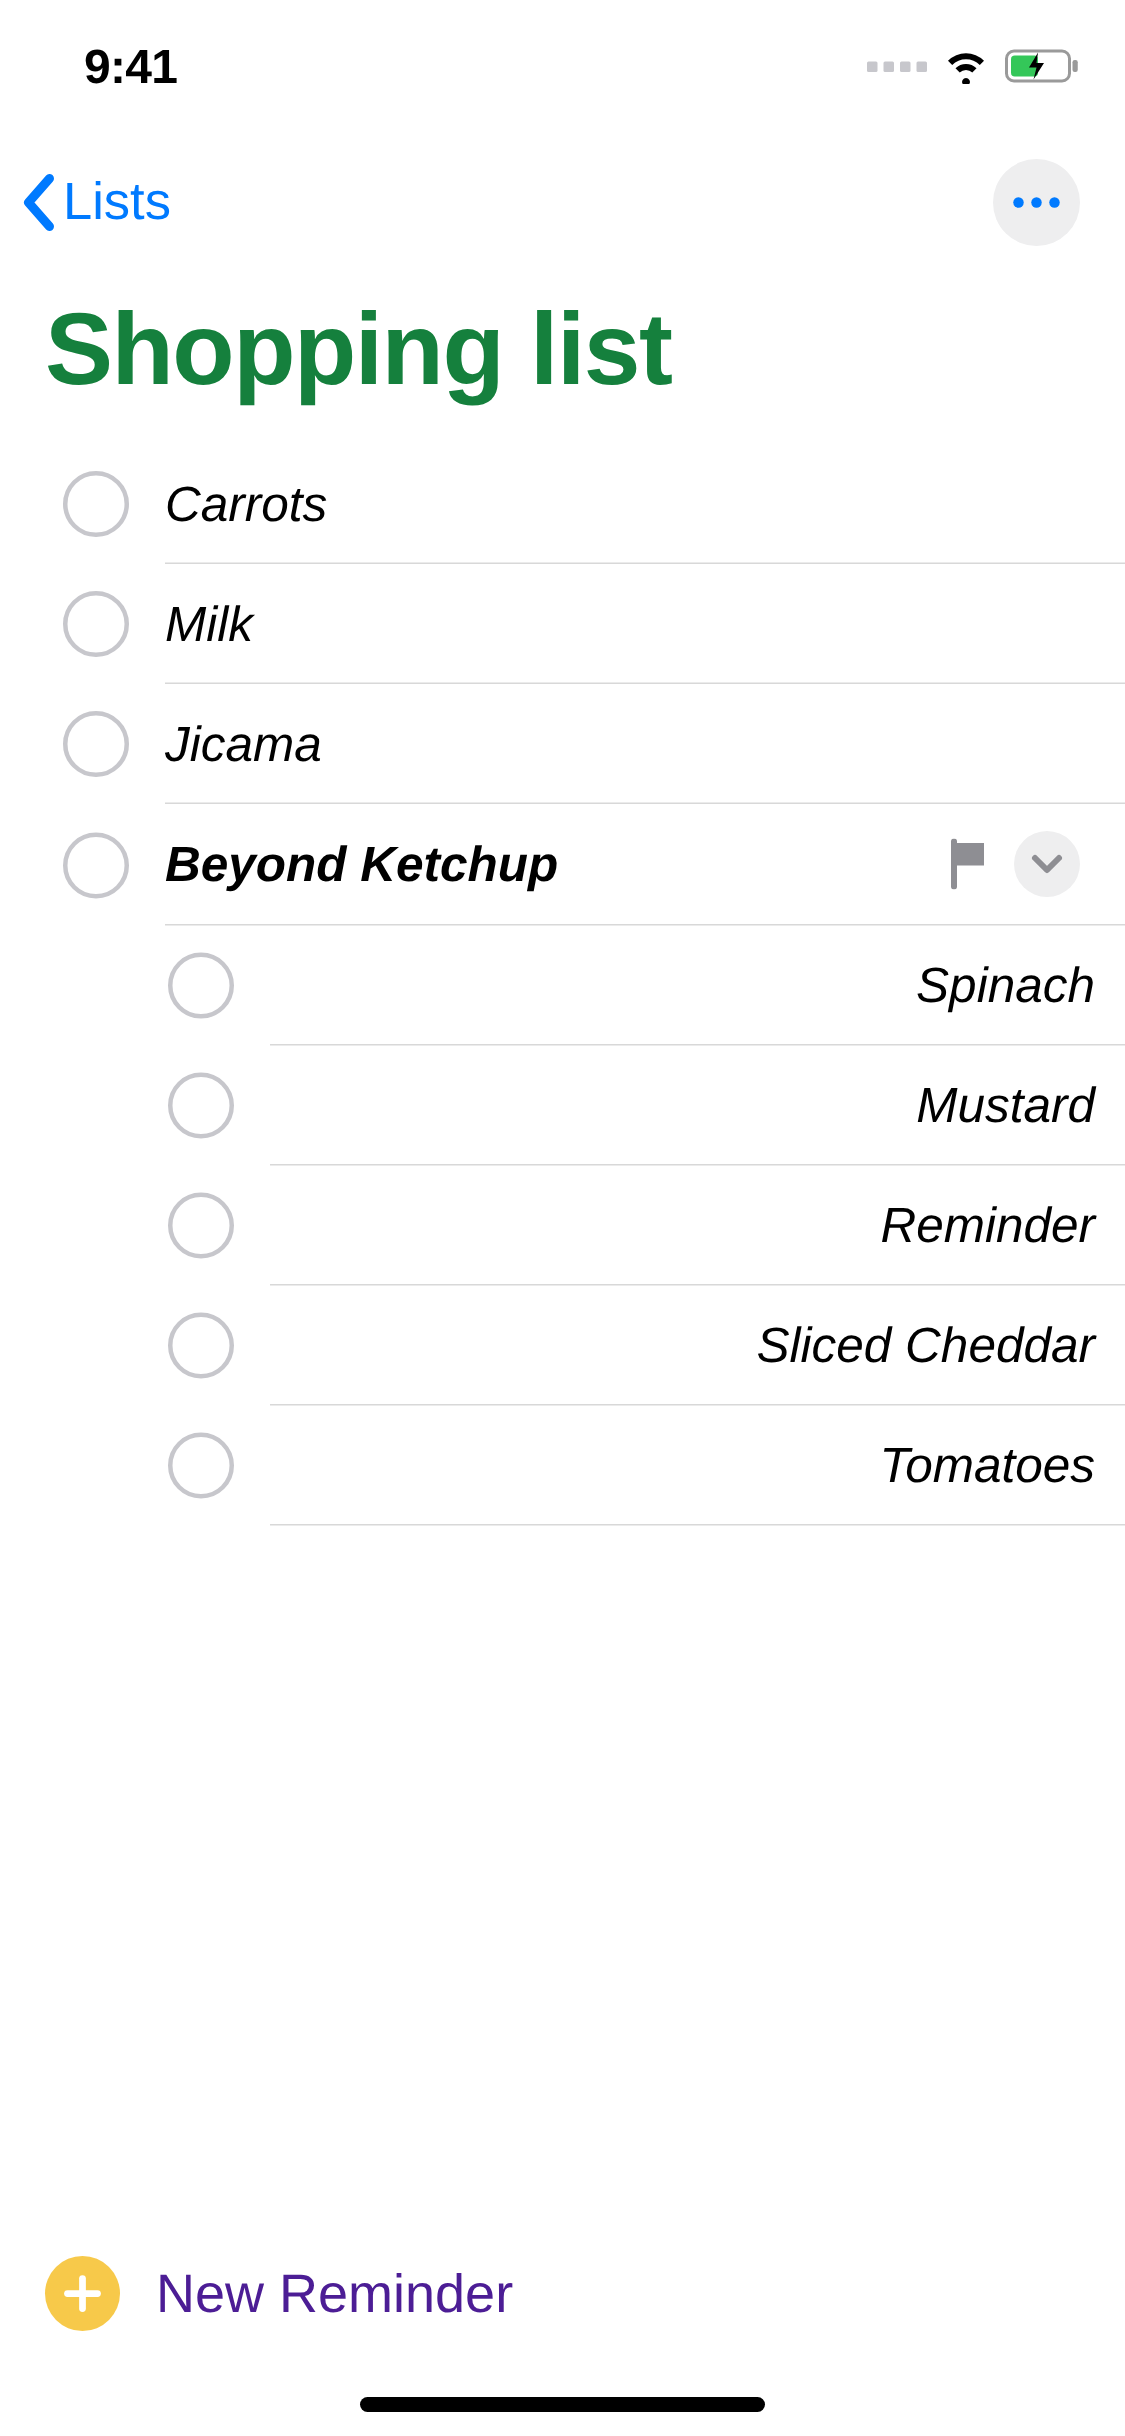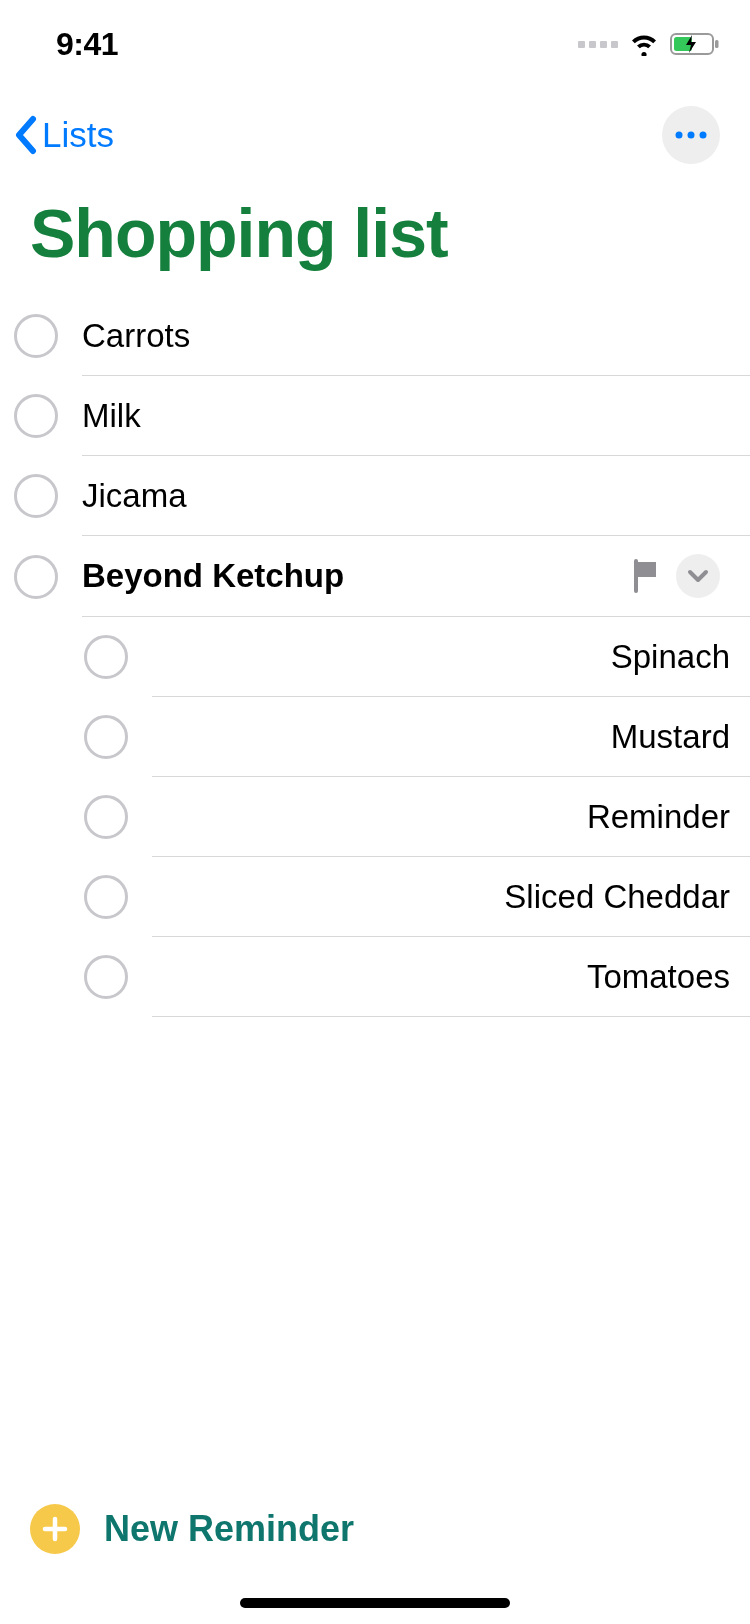--- a/index.html
+++ b/index.html
@@ -77,21 +77,22 @@
   }
   .page-title h1 {
     font-size: 68px;
     font-weight: 700;
     color: #15803d;
     letter-spacing: -1px;
   }
 
   
   .reminders {
-    padding-left: 14px;
+    padding-left: 42px;
+    font-style: italic;
   }
   .item {
     display: flex;
     align-items: center;
   }
   .circle {
     width: 44px;
     height: 44px;
     border: 3px solid #c7c7cc;
     border-radius: 50%;
@@ -157,22 +158,22 @@
     width: 50px;
     height: 50px;
     border-radius: 50%;
     background: #f7c94a;
     display: flex;
     align-items: center;
     justify-content: center;
   }
   .new-reminder-label {
     font-size: 36px;
-    font-weight: 700;
-    color: #0f766e;
+    font-weight: 400;
+    color: #4c1d95;
   }
 
   
   .home-indicator {
     position: absolute;
     bottom: 16px;
     left: 50%;
     transform: translateX(-50%);
     width: 270px;
     height: 10px;

